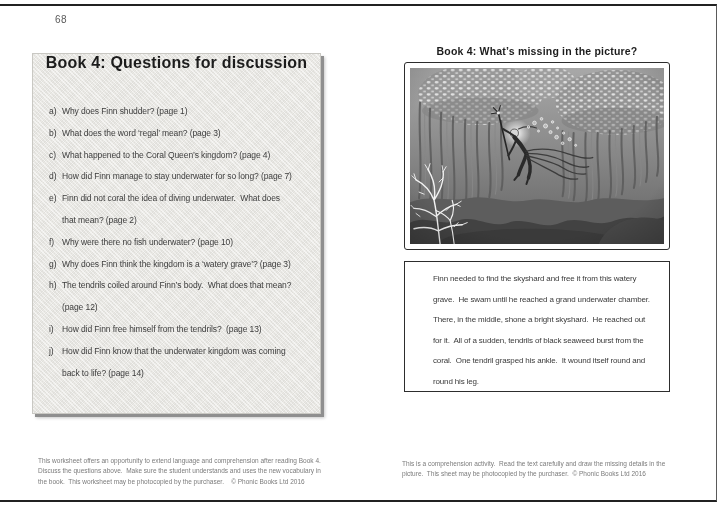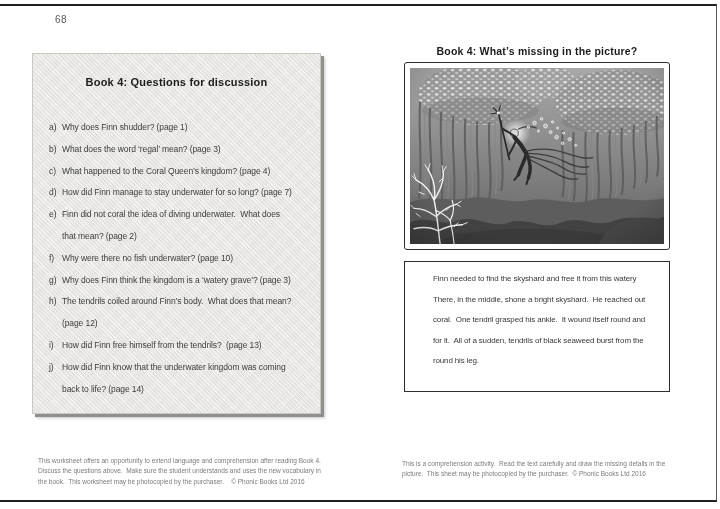--- a/index.html
+++ b/index.html
@@ -20,21 +20,21 @@
   .qbox{
     position:absolute;left:32px;top:53px;width:289px;height:361px;box-sizing:border-box;
     background-color:#eae9e5;
     background-image:
       repeating-linear-gradient(45deg, rgba(255,255,255,.55) 0 1px, rgba(255,255,255,0) 1px 3px),
       repeating-linear-gradient(-45deg, rgba(140,140,135,.10) 0 1px, rgba(0,0,0,0) 1px 2px);
     border:1px solid #c9c8c3;
     box-shadow:3px 3px 0 #8f8f8f, 4px 4px 3px rgba(0,0,0,.22);
   }
   .qbox-title{
-    margin-top:22px;text-align:center;font-weight:bold;font-size:11px;
+    text-align:center;font-weight:bold;font-size:16px;
     color:#1c1c1c;letter-spacing:.2px;
   }
   .qlist{
     margin:29px 8px 0 16px;font-size:8.5px;letter-spacing:-0.1px;
     color:#3d3d3d;line-height:21.8px;
   }
   .qrow{position:relative;padding-left:13px;}
   .qlabel{position:absolute;left:0;top:0;}
   .qline{display:block;white-space:pre;}
 
@@ -223,23 +223,24 @@
           <circle cx="165" cy="76" r="1"></circle>
         </g>
       </g>
 
       <rect x="0" y="0" width="253" height="173" fill="url(#vigGrad)"></rect>
     </svg>
   </div>
 
   <div class="passage">
     <span class="pline">Finn needed to find the skyshard and free it from this watery</span>
+    <span class="pline">grave.  He swam until he reached a grand underwater chamber.</span>
     <span class="pline">There, in the middle, shone a bright skyshard.  He reached out</span>
+    <span class="pline">for it.  All of a sudden, tendrils of black seaweed burst from the</span>
     <span class="pline">coral.  One tendril grasped his ankle.  It wound itself round and</span>
-    <span class="pline">for it.  All of a sudden, tendrils of black seaweed burst from the</span>
     <span class="pline">round his leg.</span>
   </div>
 
   <div class="foot foot-right">
     <div>This is a comprehension activity.  Read the text carefully and draw the missing details in the</div>
     <div>picture.  This sheet may be photocopied by the purchaser.  © Phonic Books Ltd 2016</div>
   </div>
 </div>
 
 </body></html>

